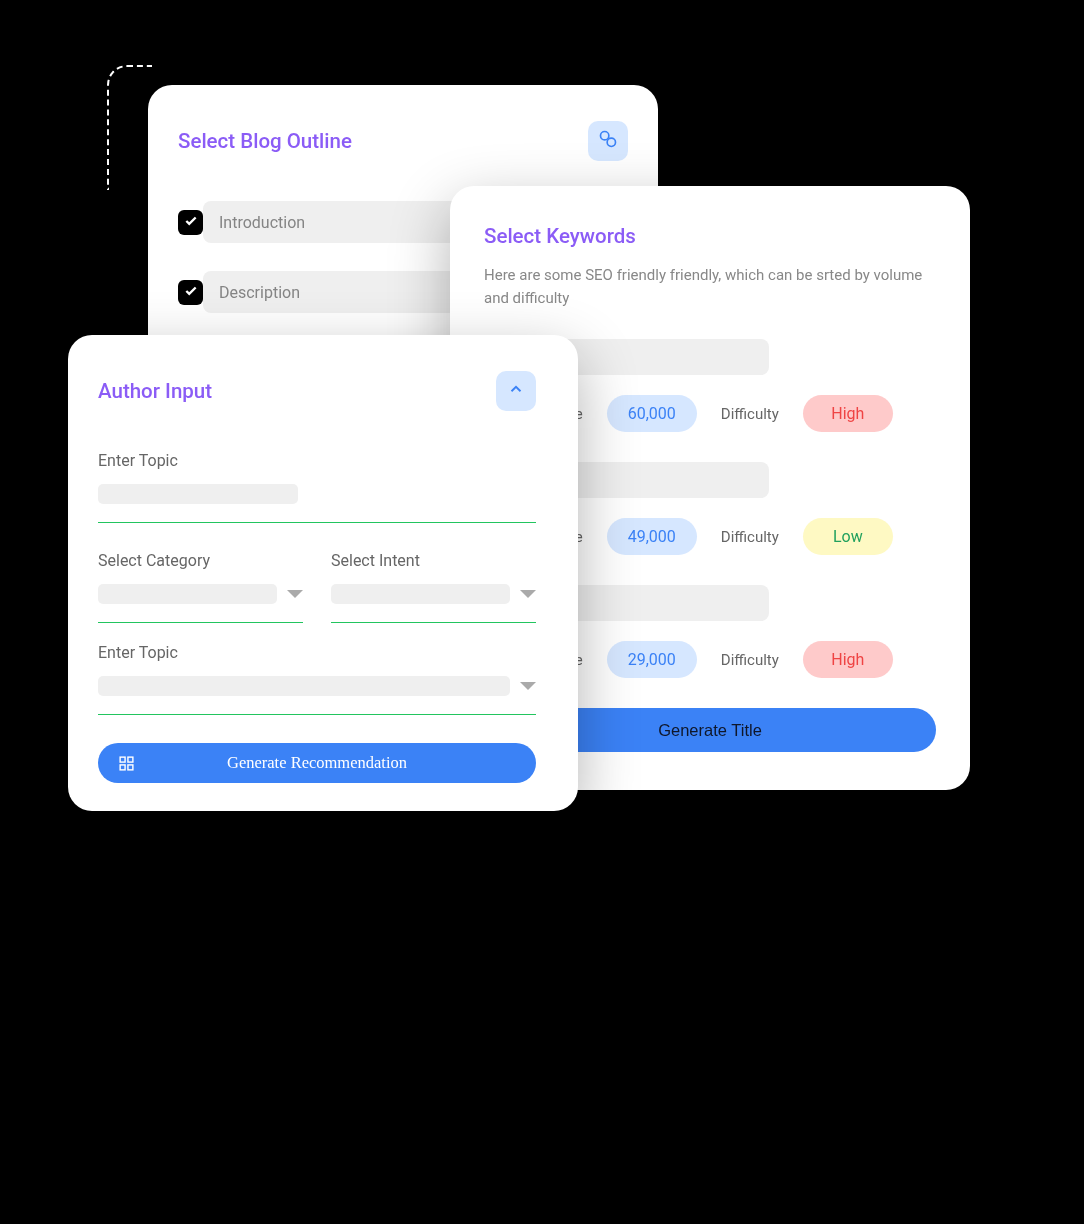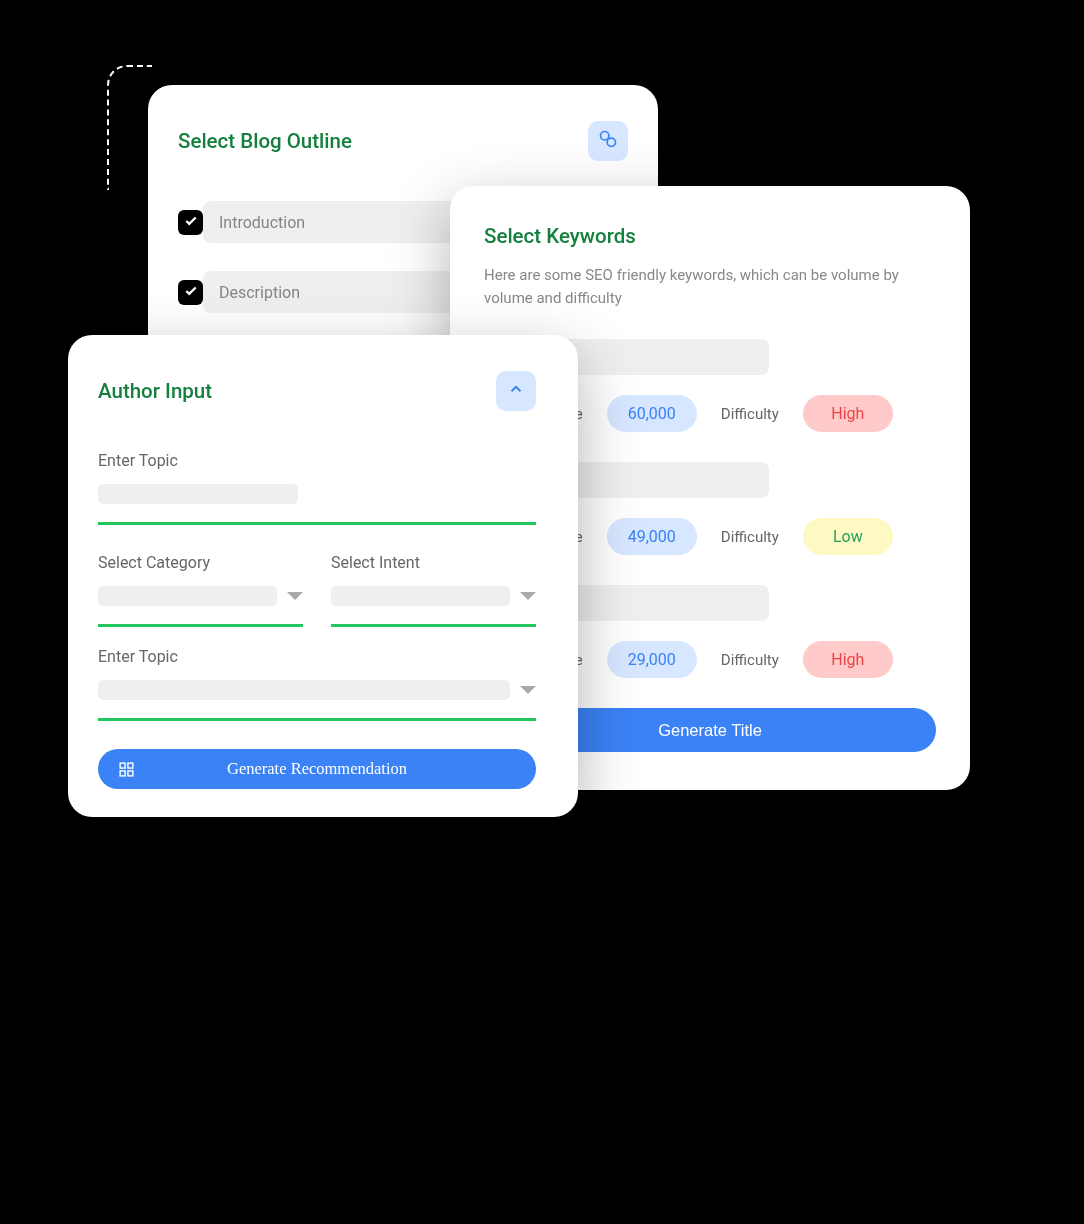--- a/index.html
+++ b/index.html
@@ -36,21 +36,21 @@
     }
     .card-outline-header {
       display: flex;
       justify-content: space-between;
       align-items: center;
       margin-bottom: 40px;
     }
     .card-title {
       font-size: 20.5px;
       font-weight: 500;
-      color: #15803d;
+      color: #8b5cf6;
     }
     .icon-btn-blue {
       width: 40px;
       height: 40px;
       background: #d6e7ff;
       border-radius: 10px;
       display: flex;
       align-items: center;
       justify-content: center;
       cursor: pointer;
@@ -143,21 +143,21 @@
       color: #ef4444;
     }
     .pill-low {
       background: #fef9c3;
       color: #22a15e;
     }
     .generate-title-btn {
       width: 100%;
       height: 44px;
       background: #3b82f6;
-      color: #ffffff;
+      color: #0f172a;
       border: none;
       border-radius: 999px;
       font-size: 16.5px;
       cursor: pointer;
       display: flex;
       align-items: center;
       justify-content: center;
       margin-top: 10px;
     }
     
@@ -210,21 +210,21 @@
       border-radius: 5px;
     }
     .caret {
       width: 0;
       height: 0;
       border-left: 8px solid transparent;
       border-right: 8px solid transparent;
       border-top: 8px solid #aaa;
     }
     .underline {
-      border-bottom: 3px solid #22c55e;
+      border-bottom: 1px solid #22c55e;
       padding-bottom: 18px;
     }
     .generate-rec-btn {
       width: 100%;
       height: 40px;
       background: #3b82f6;
       color: #fff;
       border: none;
       border-radius: 999px;
       font-size: 16.5px;
@@ -281,21 +281,21 @@
       </span>
     </div>
     <div class="outline-input">
       <span>Description</span>
     </div>
   </div>
 </div>
 
 <div class="card card-keywords">
   <div class="card-title">Select Keywords</div>
-  <div class="subtitle">Here are some SEO friendly keywords, which can be volume by volume and difficulty</div>
+  <div class="subtitle">Here are some SEO friendly friendly, which can be srted by volume and difficulty</div>
 
   <div class="keyword-row">
     <div class="keyword-top">
       <div class="checkbox">
         <span>
           <svg width="14" height="14" viewBox="0 0 24 24" fill="none" stroke="#fff" stroke-width="4">
               <path d="M4 12l5 5L20 6"></path>
             </svg>
         </span>
       </div>

